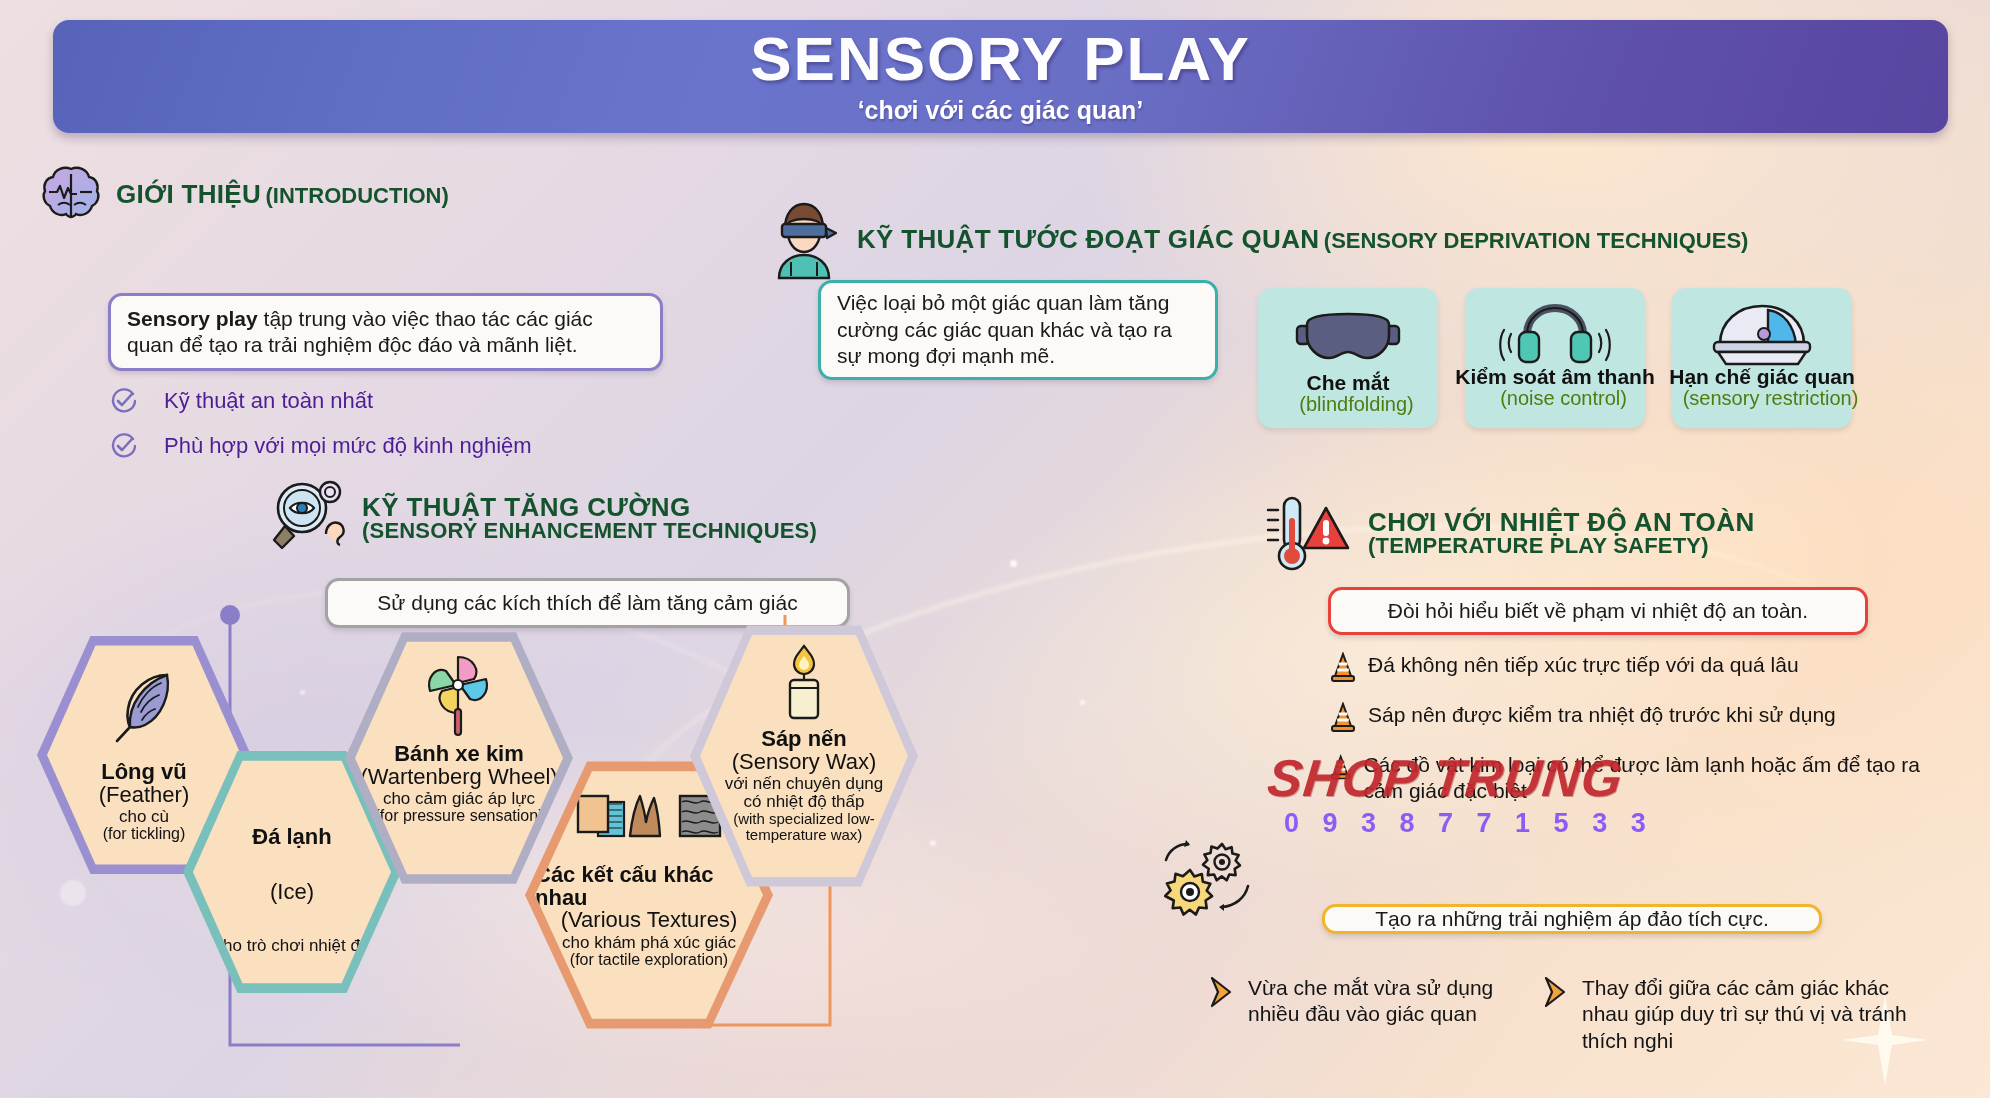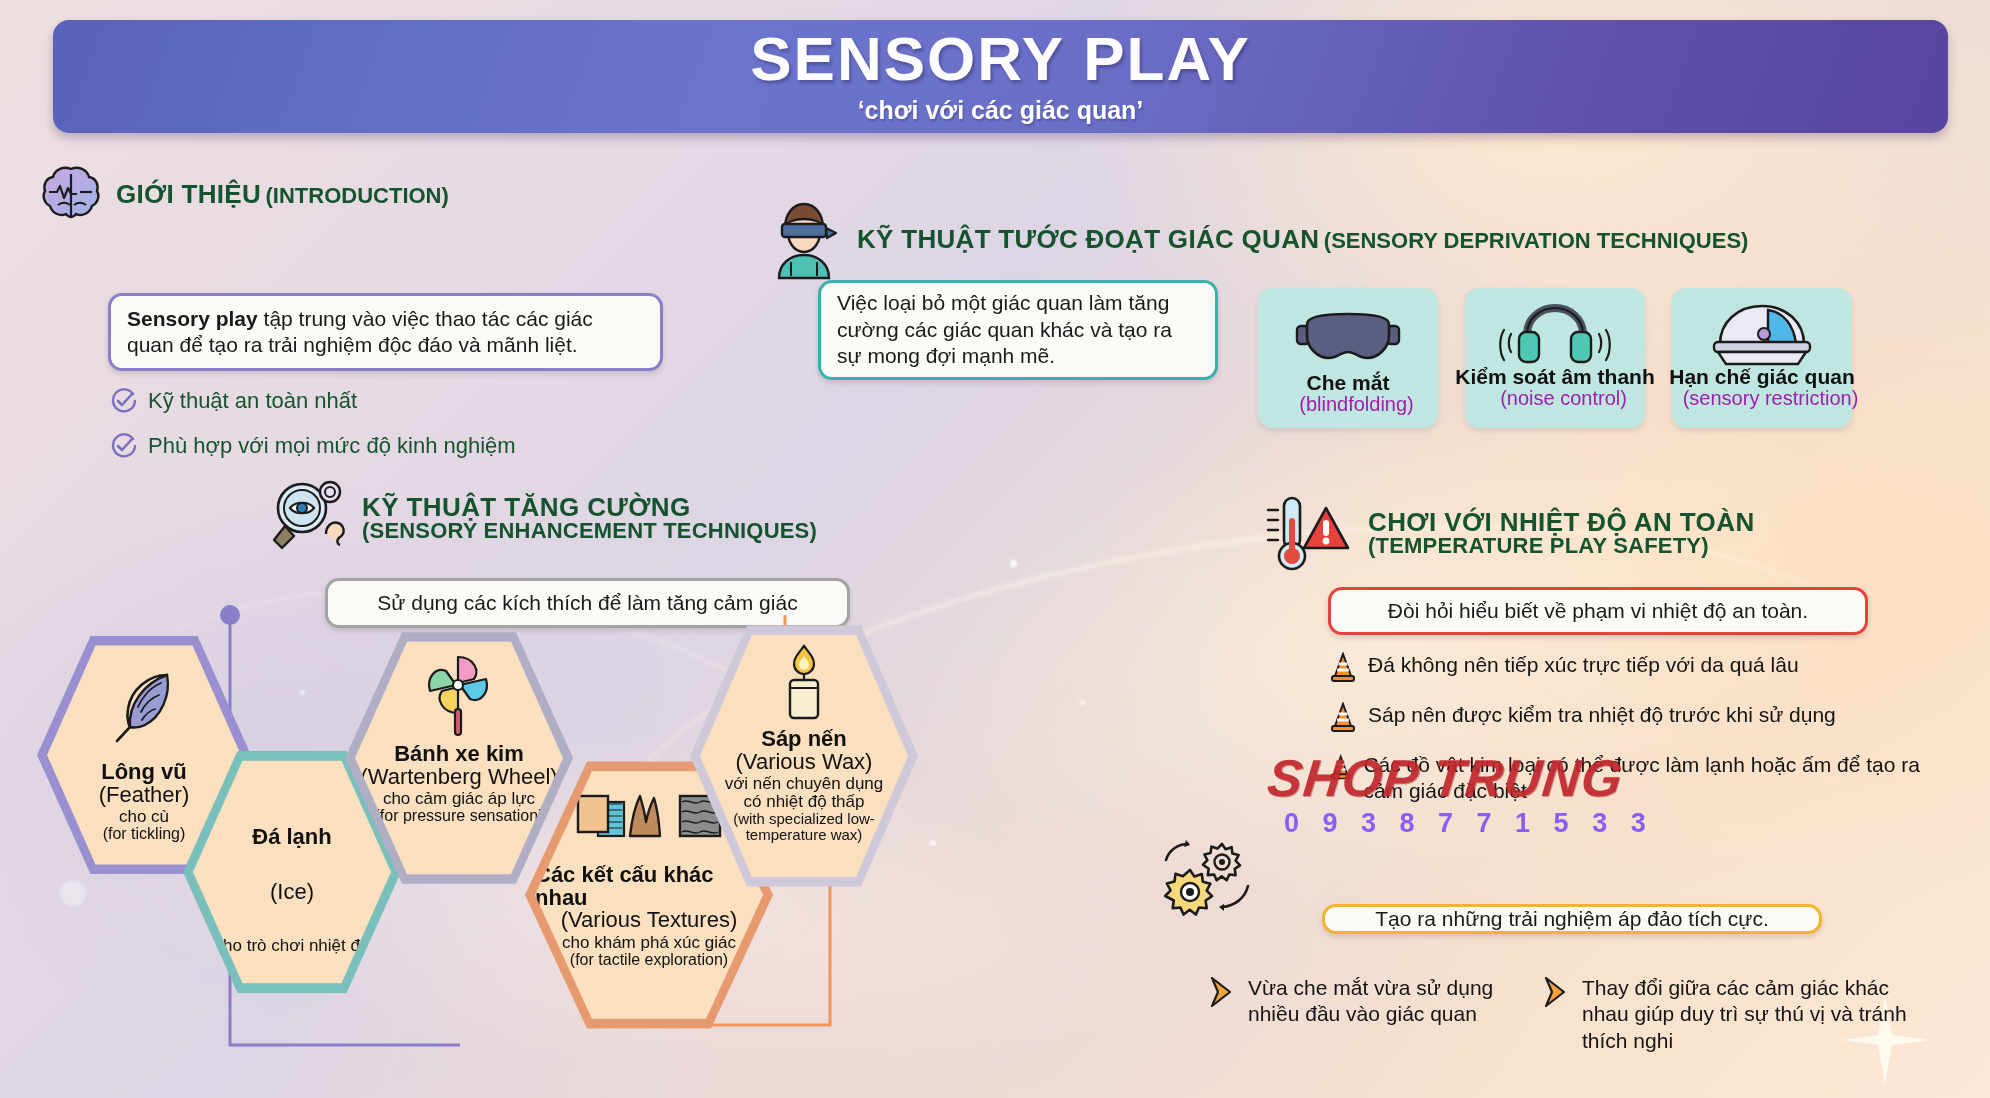--- a/index.html
+++ b/index.html
@@ -72,33 +72,33 @@
   .callout {
     position: absolute; background: #fbfaf6; border-radius: 14px;
     display: flex; align-items: center;
     font-size: 21px; color: #1a1a1a; line-height: 1.26;
     padding: 10px 16px;
     box-shadow: 0 3px 5px rgba(110,90,110,0.22);
   }
   .callout b { font-weight: bold; }
 
   
-  .check-row { position: absolute; display: flex; align-items: flex-start; gap: 12px; font-size: 22px; color: #14532d; }
+  .check-row { position: absolute; display: flex; align-items: flex-start; gap: 28px; font-size: 22px; color: #4c1d95; }
   .bullet-row { position: absolute; display: flex; align-items: flex-start; gap: 12px; font-size: 21px; color: #141414; line-height: 1.25; }
 
   
   .tcard {
     position: absolute; width: 180px; height: 140px;
     background: #bfe6e0; border-radius: 14px;
     display: flex; flex-direction: column; align-items: center; justify-content: flex-start;
     padding-top: 8px;
     box-shadow: 0 3px 5px rgba(120,120,120,0.2);
   }
   .tcard .cap-vi { font-size: 21px; font-weight: bold; color: #111; line-height: 1.05; white-space: nowrap; }
-  .tcard .cap-en { font-size: 20px; color: #a21caf; line-height: 1.08; white-space: nowrap; margin-left: 17px; }
+  .tcard .cap-en { font-size: 20px; color: #4d7c0f; line-height: 1.08; white-space: nowrap; margin-left: 17px; }
 
   
   .hex {
     position: absolute;
     clip-path: polygon(25% 2%, 75% 2%, 100% 50%, 75% 98%, 25% 98%, 0% 50%);
     background: #fbe0bf;
     display: flex; flex-direction: column; align-items: center; justify-content: flex-start;
   }
   .hex-ring {
     position: absolute;
@@ -337,21 +337,21 @@
 <div class="hex-ring" style="left:690px; top:620px; width:228px; height:272px; background:#cfc8d8;"></div>
 <div class="hex" style="left:700px; top:630px; width:208px; height:252px;">
   <svg width="52" height="80" viewBox="0 0 52 80" style="margin-top:12px">
     <path d="M26 4c6 8 10 12 10 18a10 10 0 0 1-20 0c0-6 4-10 10-18z" fill="#f5c542" stroke="#1b1b1b" stroke-width="2.2"></path>
     <path d="M26 14c3 4 5 6 5 9a5 5 0 0 1-10 0c0-3 2-5 5-9z" fill="#fff3c4"></path>
     <path d="M26 32v6" stroke="#1b1b1b" stroke-width="2.2"></path>
     <rect x="12" y="38" width="28" height="38" rx="4" fill="#f7efd0" stroke="#1b1b1b" stroke-width="2.4"></rect>
     <path d="M12 46h28" stroke="#1b1b1b" stroke-width="1.8"></path>
   </svg>
   <div class="vi" style="font-size:22px; margin-top:6px">Sáp nến</div>
-  <div class="en" style="font-size:22px">(Various Wax)</div>
+  <div class="en" style="font-size:22px">(Sensory Wax)</div>
   <div class="sub1" style="font-size:17px; margin-top:2px; width:172px; text-align:center">với nến chuyên dụng có nhiệt độ thấp</div>
   <div class="sub2" style="font-size:15px; width:162px; text-align:center">(with specialized low-temperature wax)</div>
 </div>
 
 <div class="sec-head" style="left:1262px; top:492px;">
   <svg width="92" height="82" viewBox="0 0 92 82">
     <rect x="22" y="6" width="16" height="50" rx="8" fill="#cfe9f7" stroke="#1b1b1b" stroke-width="2.6"></rect>
     <circle cx="30" cy="64" r="13" fill="#cfe9f7" stroke="#1b1b1b" stroke-width="2.6"></circle>
     <circle cx="30" cy="64" r="8" fill="#e04b3e"></circle>
     <rect x="27" y="26" width="6" height="34" rx="3" fill="#e04b3e"></rect>

